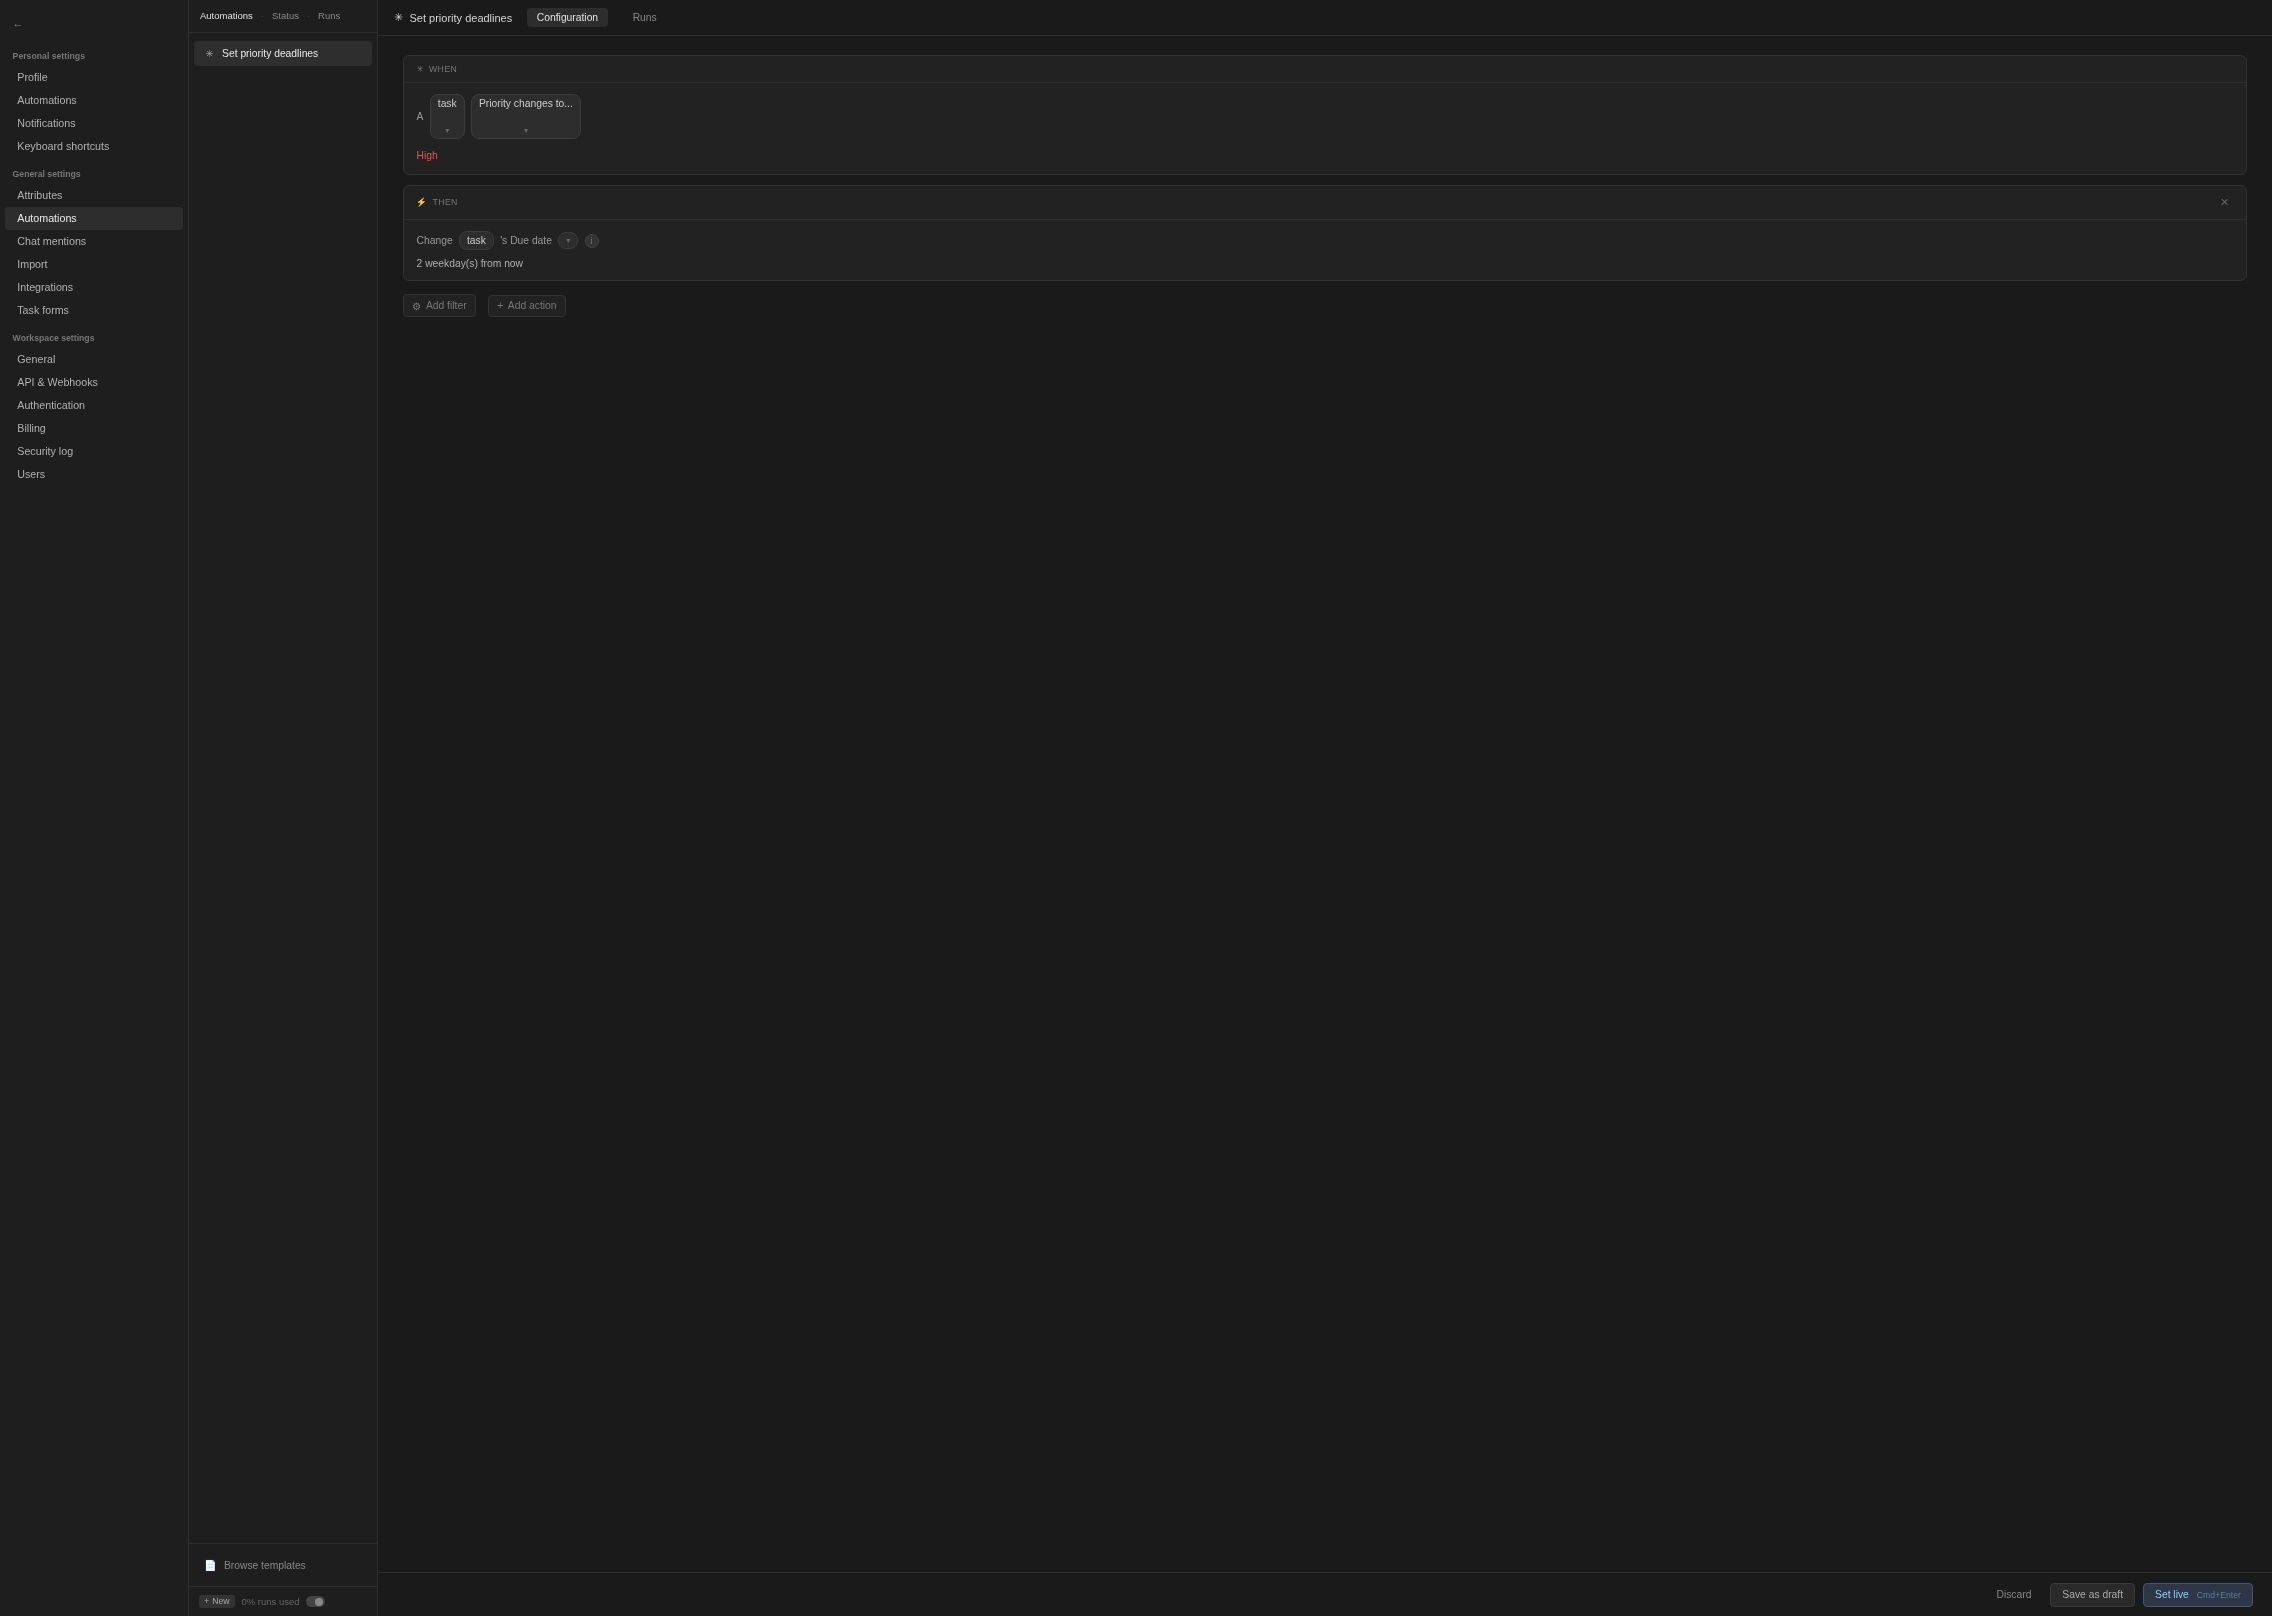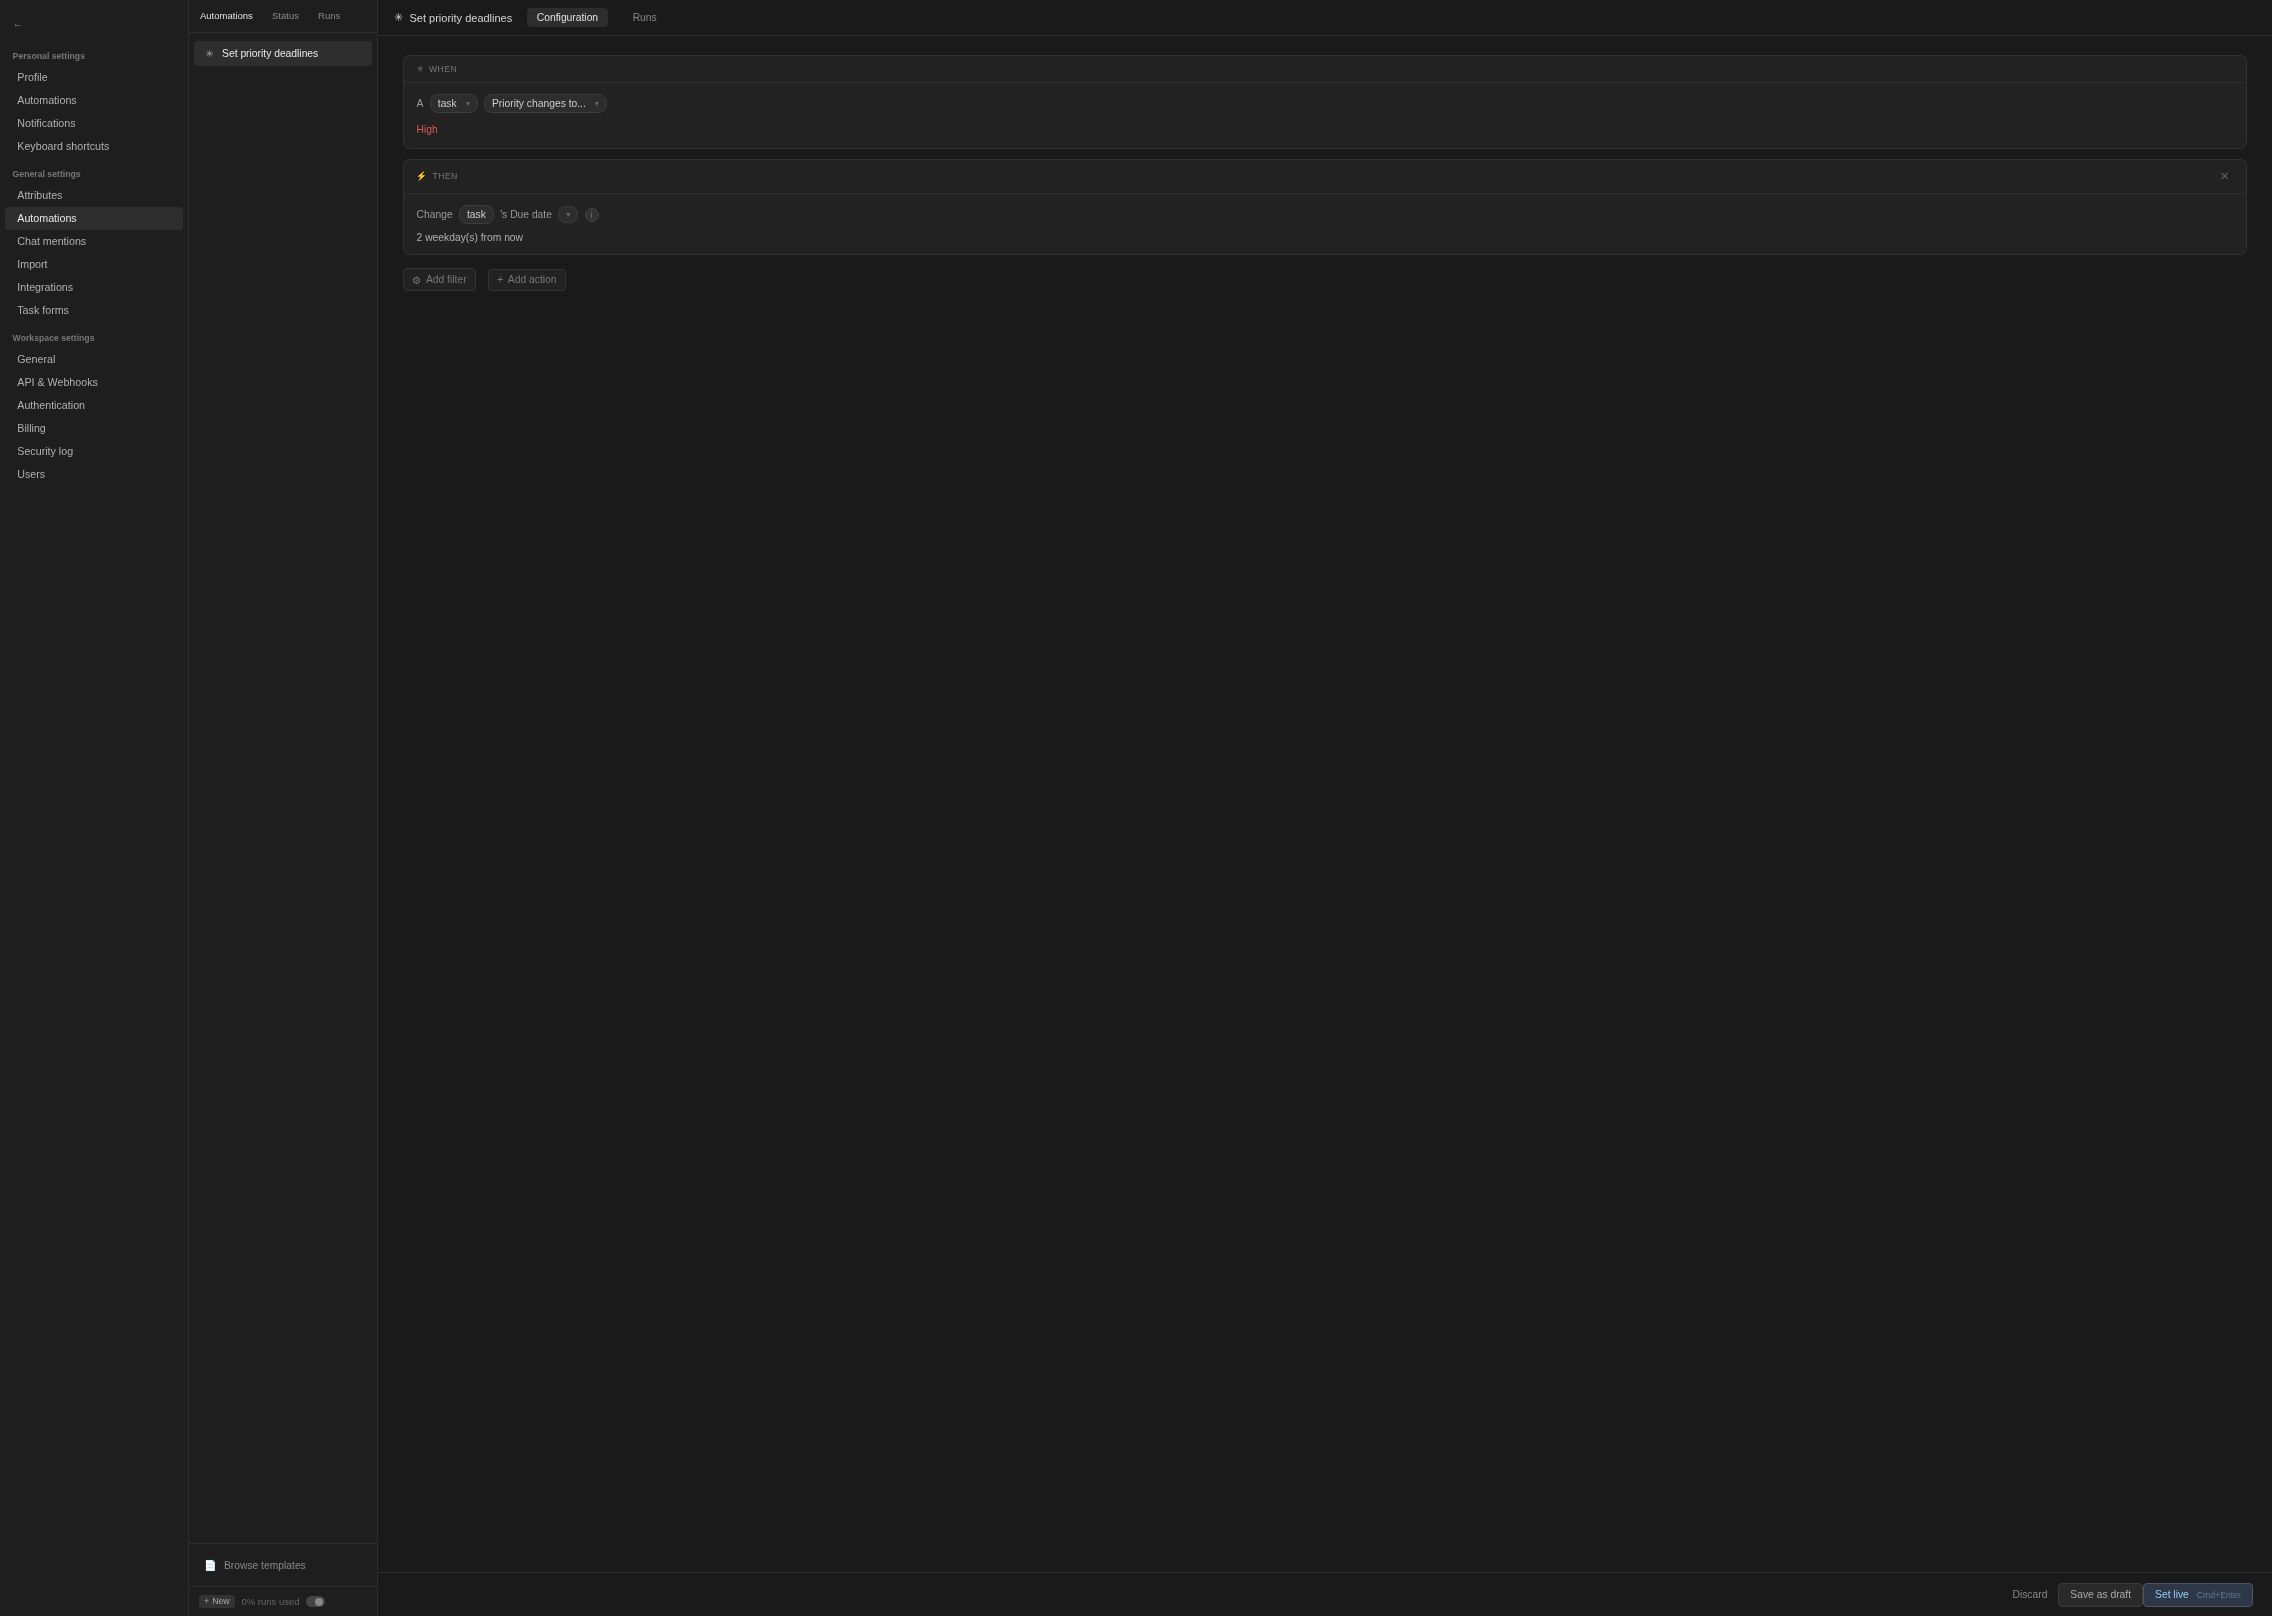--- a/index.html
+++ b/index.html
@@ -225,28 +225,29 @@
       gap: 6.3px;
       flex-wrap: wrap;
     }
     .trigger-label {
       font-size: 10.3px;
       color: #999;
     }
     .pill {
       display: inline-flex;
       align-items: center;
-      gap: 9px;
+      gap: 17px;
       background: #2d2d2d;
       border: 0.8px solid #3d3d3d;
       border-radius: 8px;
       padding: 3.2px 7px;
       font-size: 10.3px;
       color: #ccc;
       cursor: pointer;
+      flex-direction: column;
     }
     .pill-arrow {
       color: #666;
       font-size: 8px;
     }
     .priority-tag {
       display: inline-block;
       color: #e05555;
       font-size: 10.3px;
       margin-top: 8px;
@@ -304,21 +305,21 @@
       border-radius: 4px;
       border: 0.8px solid #333;
       background: #222;
     }
 
     
     .bottom-bar {
       display: flex;
       align-items: center;
       justify-content: flex-end;
-      gap: 0;
+      gap: 8px;
       padding: 9.5px 19px;
       border-top: 0.8px solid #2e2e2e;
       background: #1a1a1a;
     }
     .discard-btn {
       padding: 5.5px 11px;
       border-radius: 4px;
       background: transparent;
       border: none;
       color: #888;

